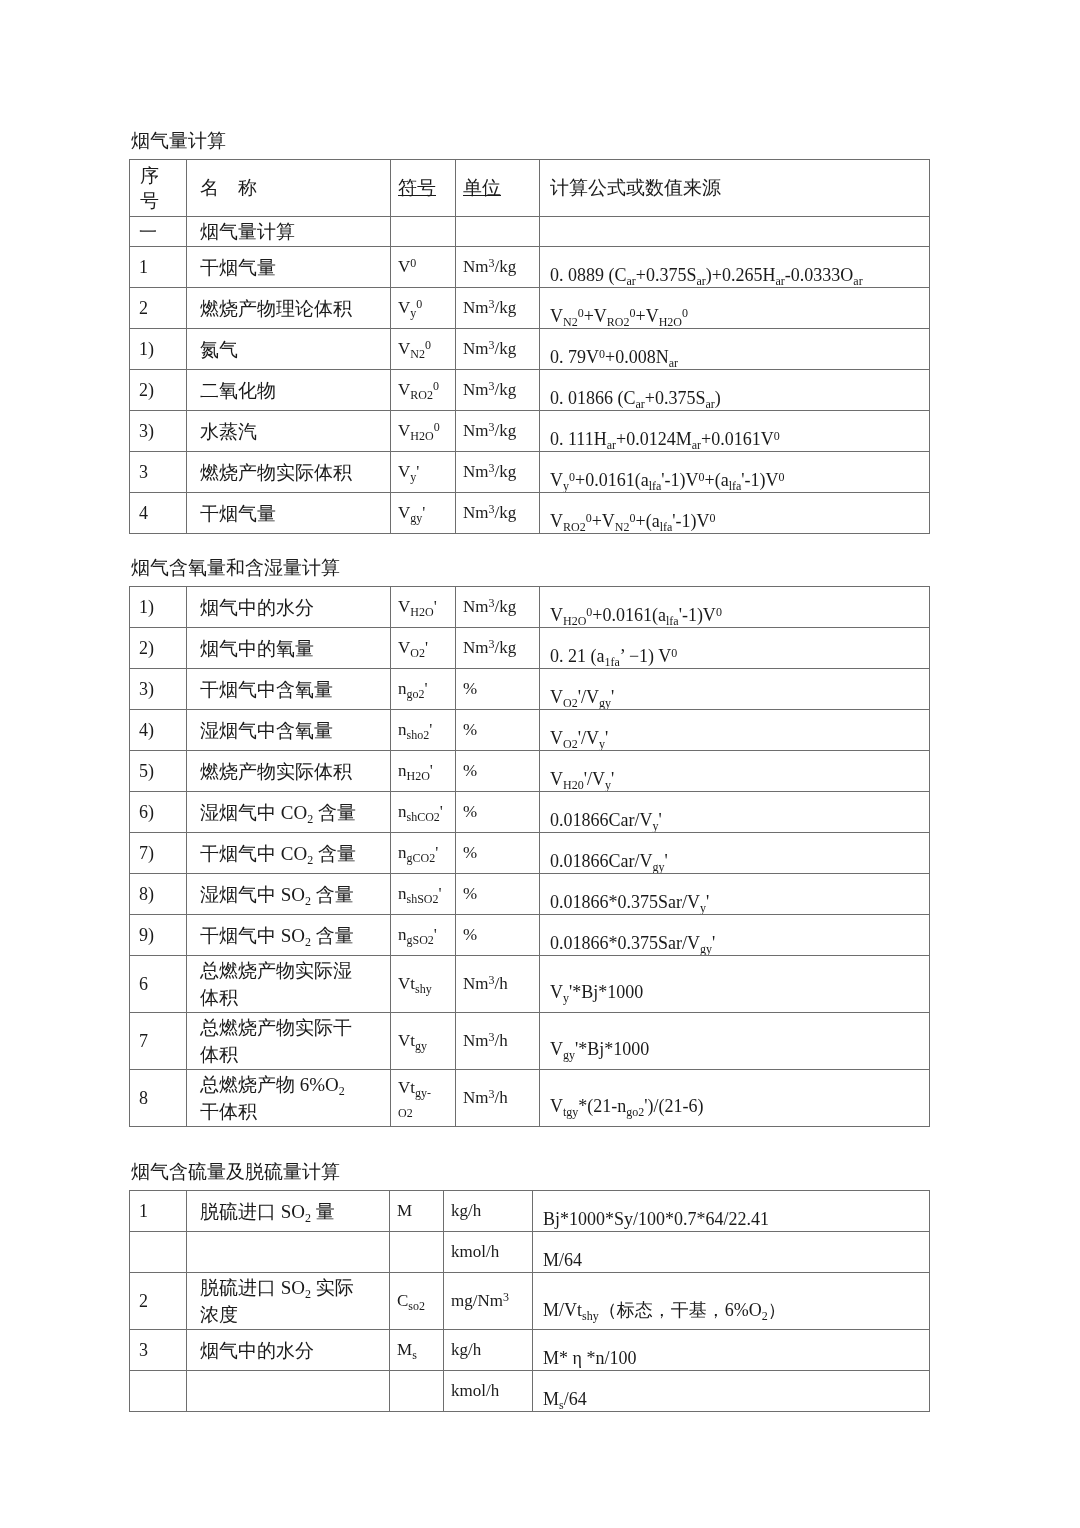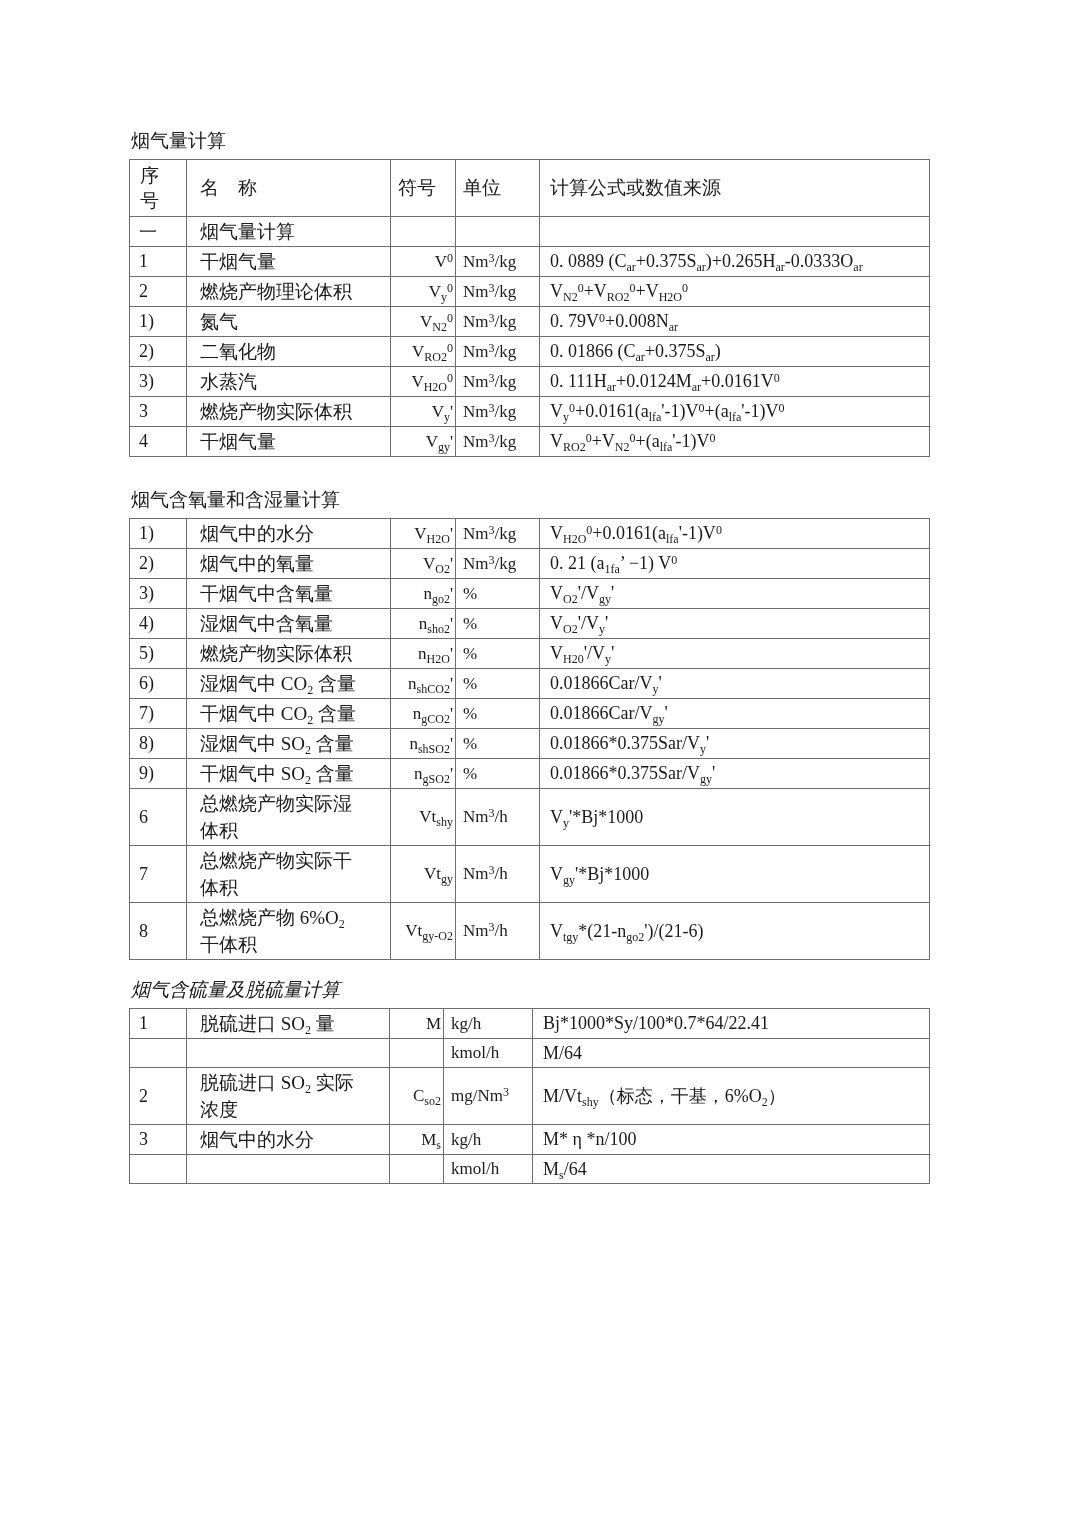--- a/index.html
+++ b/index.html
@@ -7,39 +7,39 @@
     width:1080px;height:1528px;background:#ffffff;
     font-family:"Liberation Serif","DejaVu Serif",serif;
     color:#1a1a1a;
   }
   .doc{margin-left:129px;width:806px;}
   h2.sec-title{
     font-size:19px;font-weight:normal;line-height:24px;
     margin:0 0 6px 2px;color:#1a1a1a;
   }
   .sec-1 h2.sec-title{margin-top:129px;}
-  .sec-2 h2.sec-title{margin-top:31px;}
-  .sec-3 h2.sec-title{margin-top:18px;font-style:italic;}
+  .sec-2 h2.sec-title{margin-top:22px;}
+  .sec-3 h2.sec-title{margin-top:33px;}
   table{border-collapse:collapse;width:800px;table-layout:fixed;}
   th,td{
     border:1px solid #6e6e6e;vertical-align:middle;text-align:left;
     overflow:hidden;
   }
   thead tr{height:57px;}
   tbody tr{height:29px;}
   th{font-weight:normal;font-size:19px;}
   th.c-no{white-space:pre-line;line-height:25px;padding:2px 2px 2px 10px;}
   th.c-name{padding:2px 4px 2px 13px;}
-  th.c-symbol,th.c-unit{padding:2px 2px 2px 7px;}
+  th.c-symbol,th.c-unit{padding:2px 2px 2px 7px;text-decoration:underline;}
   th.c-formula{padding:2px 4px 2px 10px;}
   td.c-no{font-size:18px;padding:1px 2px 1px 9px;}
   td.c-name{font-size:19px;line-height:27px;padding:1px 4px 1px 13px;white-space:pre-line;}
-  td.c-symbol{font-size:17px;padding:1px 2px 1px 7px;text-align:right;}
+  td.c-symbol{font-size:17px;padding:1px 16px 1px 7px;}
   td.c-unit{font-size:17px;padding:1px 2px 1px 7px;}
-  td.c-formula{font-size:18px;padding:1px 4px 1px 10px;}
+  td.c-formula{font-size:18px;padding:18px 4px 1px 10px;}
   sup{font-size:12px;vertical-align:5px;line-height:0;}
   sub{font-size:12px;vertical-align:-4px;line-height:0;}
   
   .cols-a .col-no{width:57px;}  .cols-a .col-name{width:204px;}
   .cols-a .col-symbol{width:65px;} .cols-a .col-unit{width:84px;}
   .cols-a .col-formula{width:390px;}
   
   .cols-b .col-no{width:57px;}  .cols-b .col-name{width:203px;}
   .cols-b .col-symbol{width:54px;} .cols-b .col-unit{width:89px;}
   .cols-b .col-formula{width:397px;}

